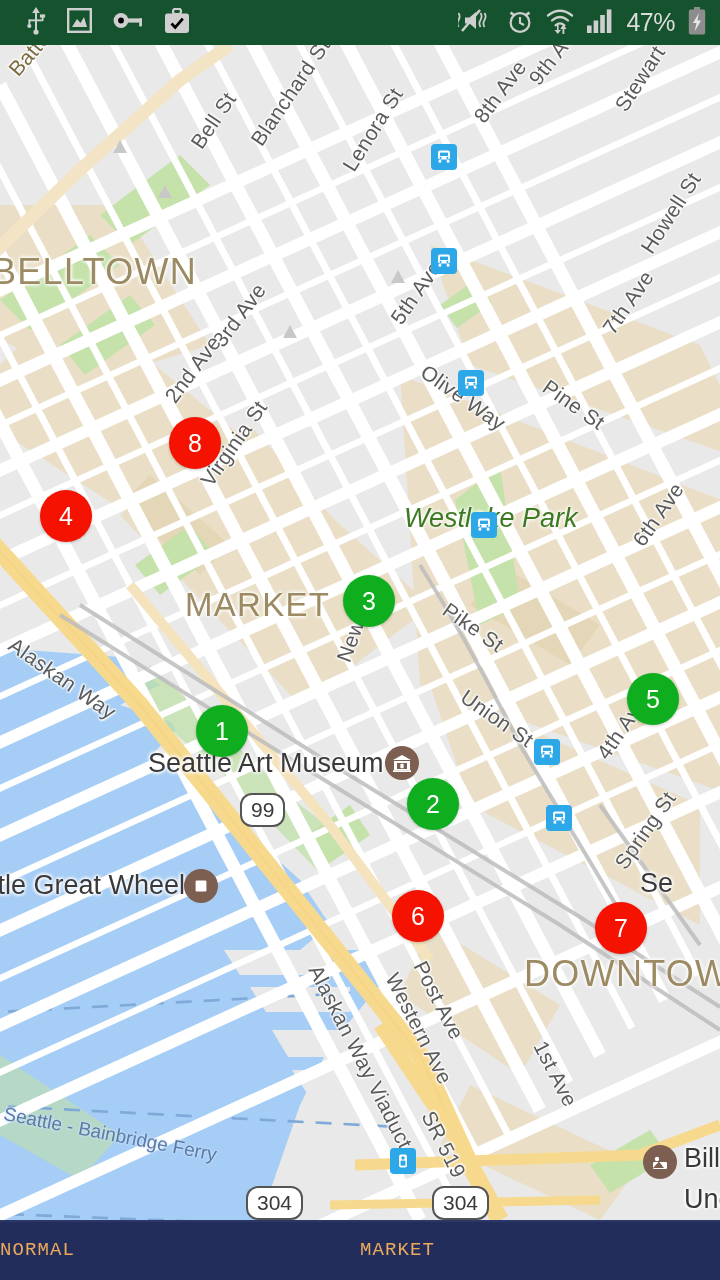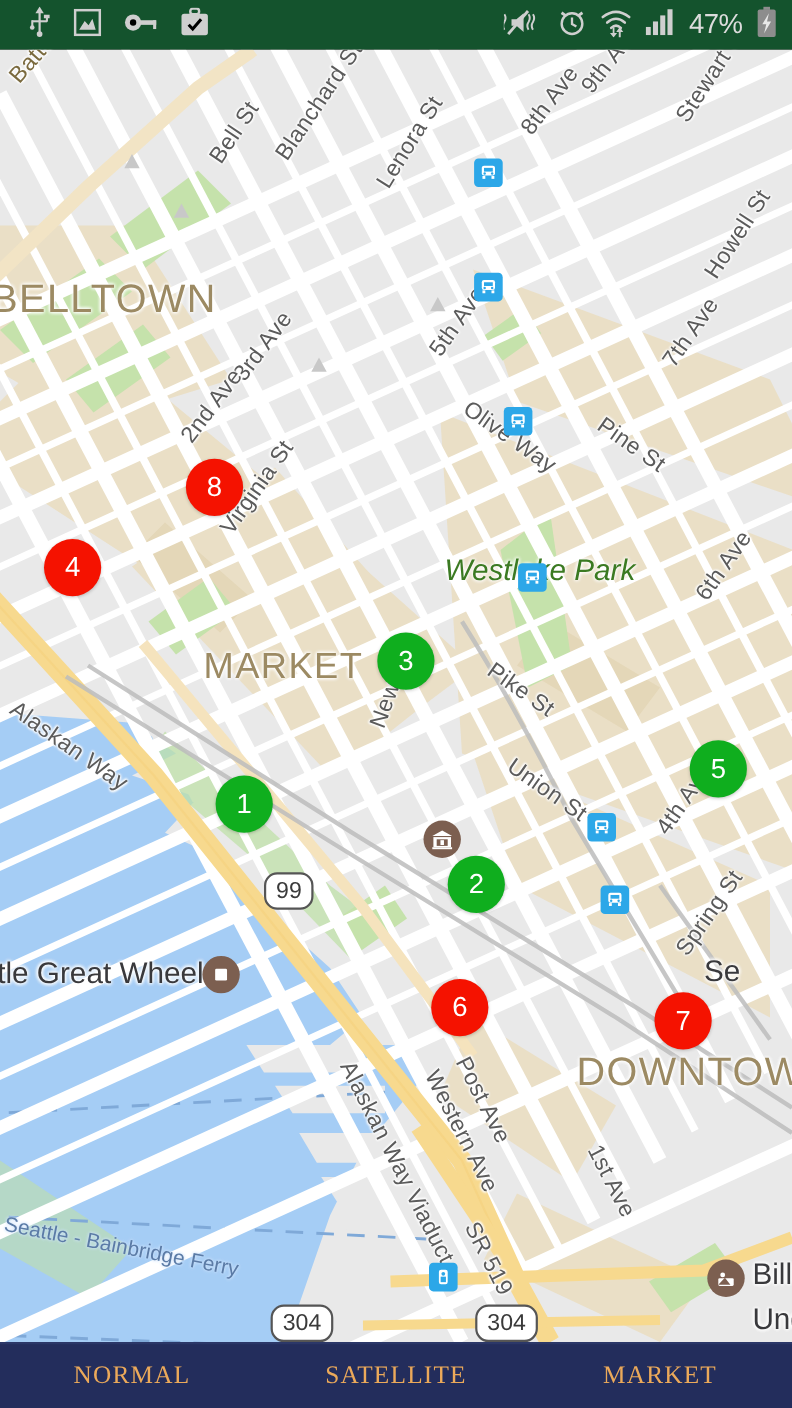--- a/index.html
+++ b/index.html
@@ -125,25 +125,24 @@
     display: flex;
     align-items: center;
     z-index: 40;
   }
   .tabbar::before {
     content: ""; position: absolute; left: 0; top: 0;
     width: 100%; height: 2px; background: #2b3768;
   }
   .tab {
     flex: 1 1 0;
-    text-align: center;
     color: #eba95a;
-    font-size: 23px;
+    font-size: 19px;
     letter-spacing: 1.1px;
-    font-family: Liberation Serif, serif;
+    font-family: Liberation Mono, monospace;
     cursor: pointer;
     user-select: none;
   }
 </style>
 </head>
 <body>
 
 <div id="app">
 
   <div class="statusbar">
@@ -419,20 +418,21 @@
     <div class="mlabel street" style="left:438px; top:1062px; transform:rotate(63deg); transform-origin:left top;">SR 519</div>
     <div class="mlabel street" style="left:550px; top:992px; transform:rotate(63deg); transform-origin:left top;">1st Ave</div>
     <div class="mlabel ferry-label" style="left:6px; top:1058px; transform:rotate(11deg); transform-origin:left top;">Seattle - Bainbridge Ferry</div>
 
     <div class="mlabel district district-lg" style="left:-8px; top:206px;">BELLTOWN</div>
     <div class="mlabel district" style="left:164px; top:541px;margin-left:21px;">MARKET</div>
     <div class="mlabel district district-lg" style="left:524px; top:908px;">DOWNTOWN</div>
 
     <div class="mlabel park-label" style="left:404px; top:458px;">Westlake Park</div>
 
+    <div class="mlabel poi-label" style="left:148px; top:703px;">Seattle Art Museum</div>
     <div class="poi-icon" style="left:385px; top:701px;">
       <svg width="22" height="22" viewBox="0 0 22 22">
         <polygon points="11,3 20,8 2,8" fill="#fff"></polygon>
         <rect x="3" y="9" width="16" height="9" fill="#fff"></rect>
         <rect x="6" y="11" width="10" height="6" fill="#7c5f50"></rect>
         <rect x="9.4" y="11.8" width="3.2" height="4.4" fill="#fff"></rect>
         <rect x="2" y="18.2" width="18" height="1.8" fill="#fff"></rect>
       </svg>
     </div>
 
@@ -551,20 +551,17 @@
     <div class="marker" style="left:169px; top:372px; width:52px; height:52px; background:#f51200;">
       <span>8</span>
     </div>
   </div>
 
   <div class="tabbar">
     <div class="tab">
       <span>NORMAL</span>
     </div>
     <div class="tab">
-      <span>SATELLITE</span>
-    </div>
-    <div class="tab">
       <span>MARKET</span>
     </div>
   </div>
 
 </div>
 
 </body></html>

